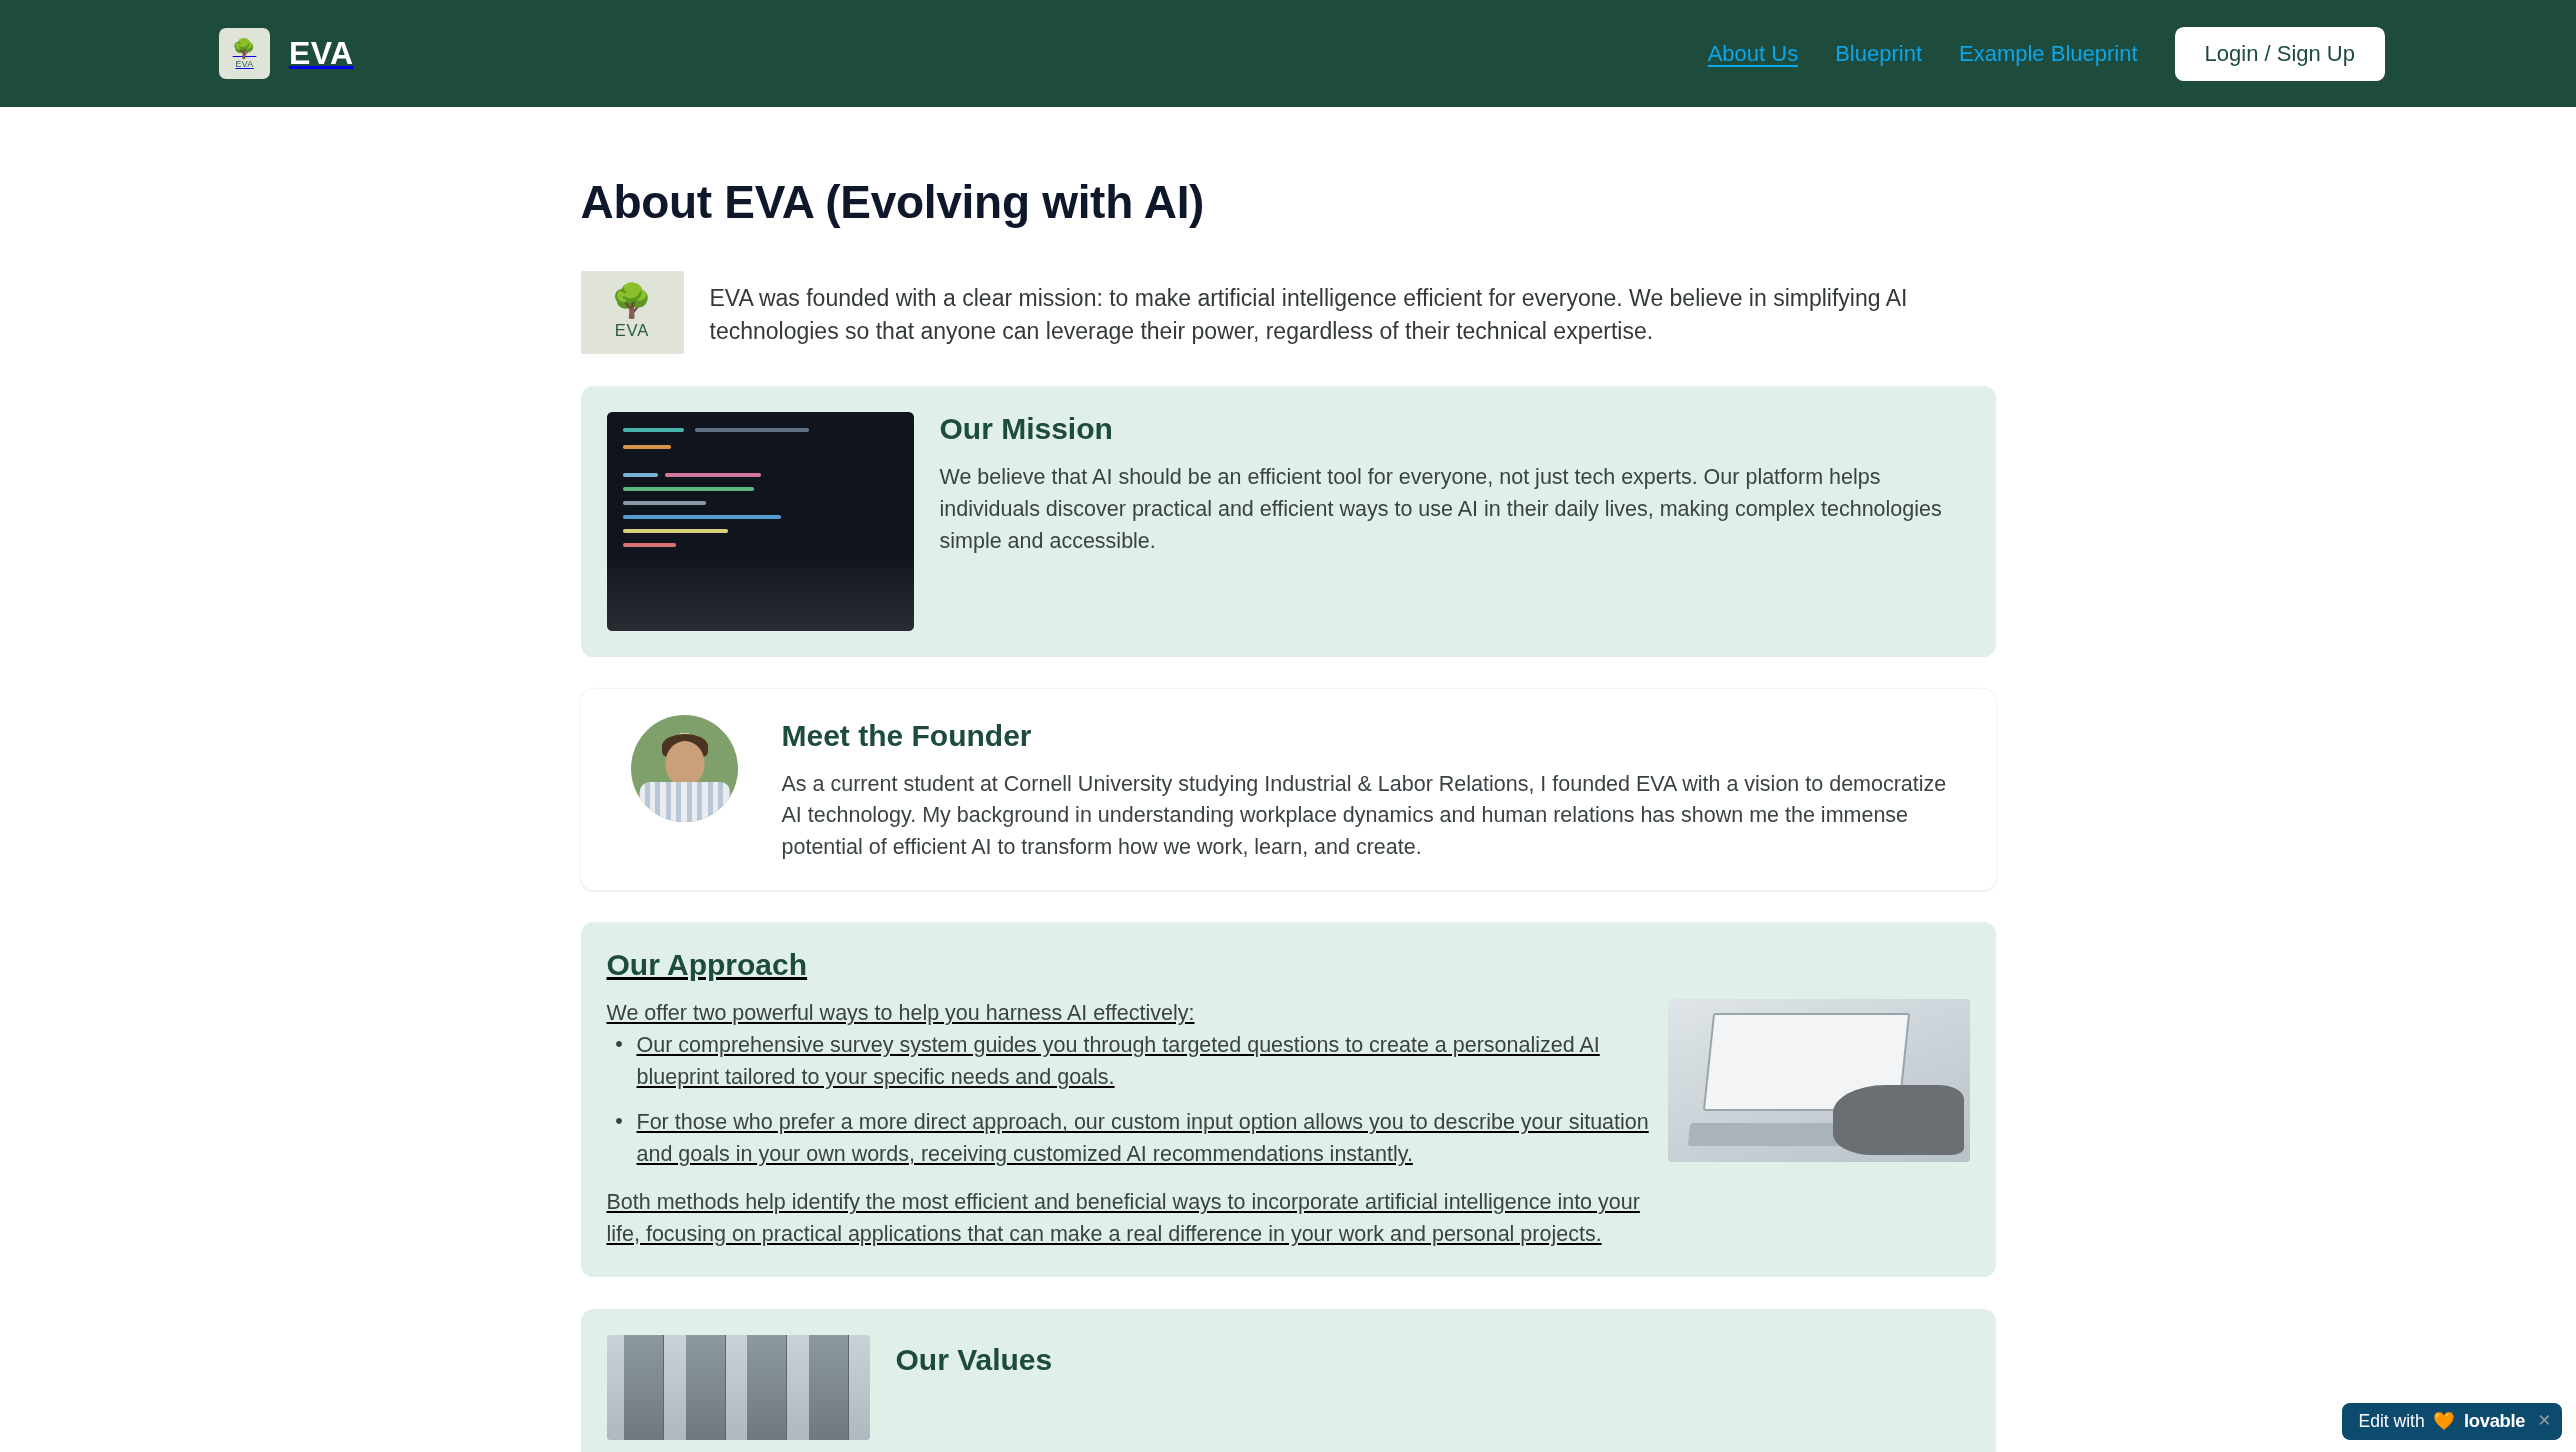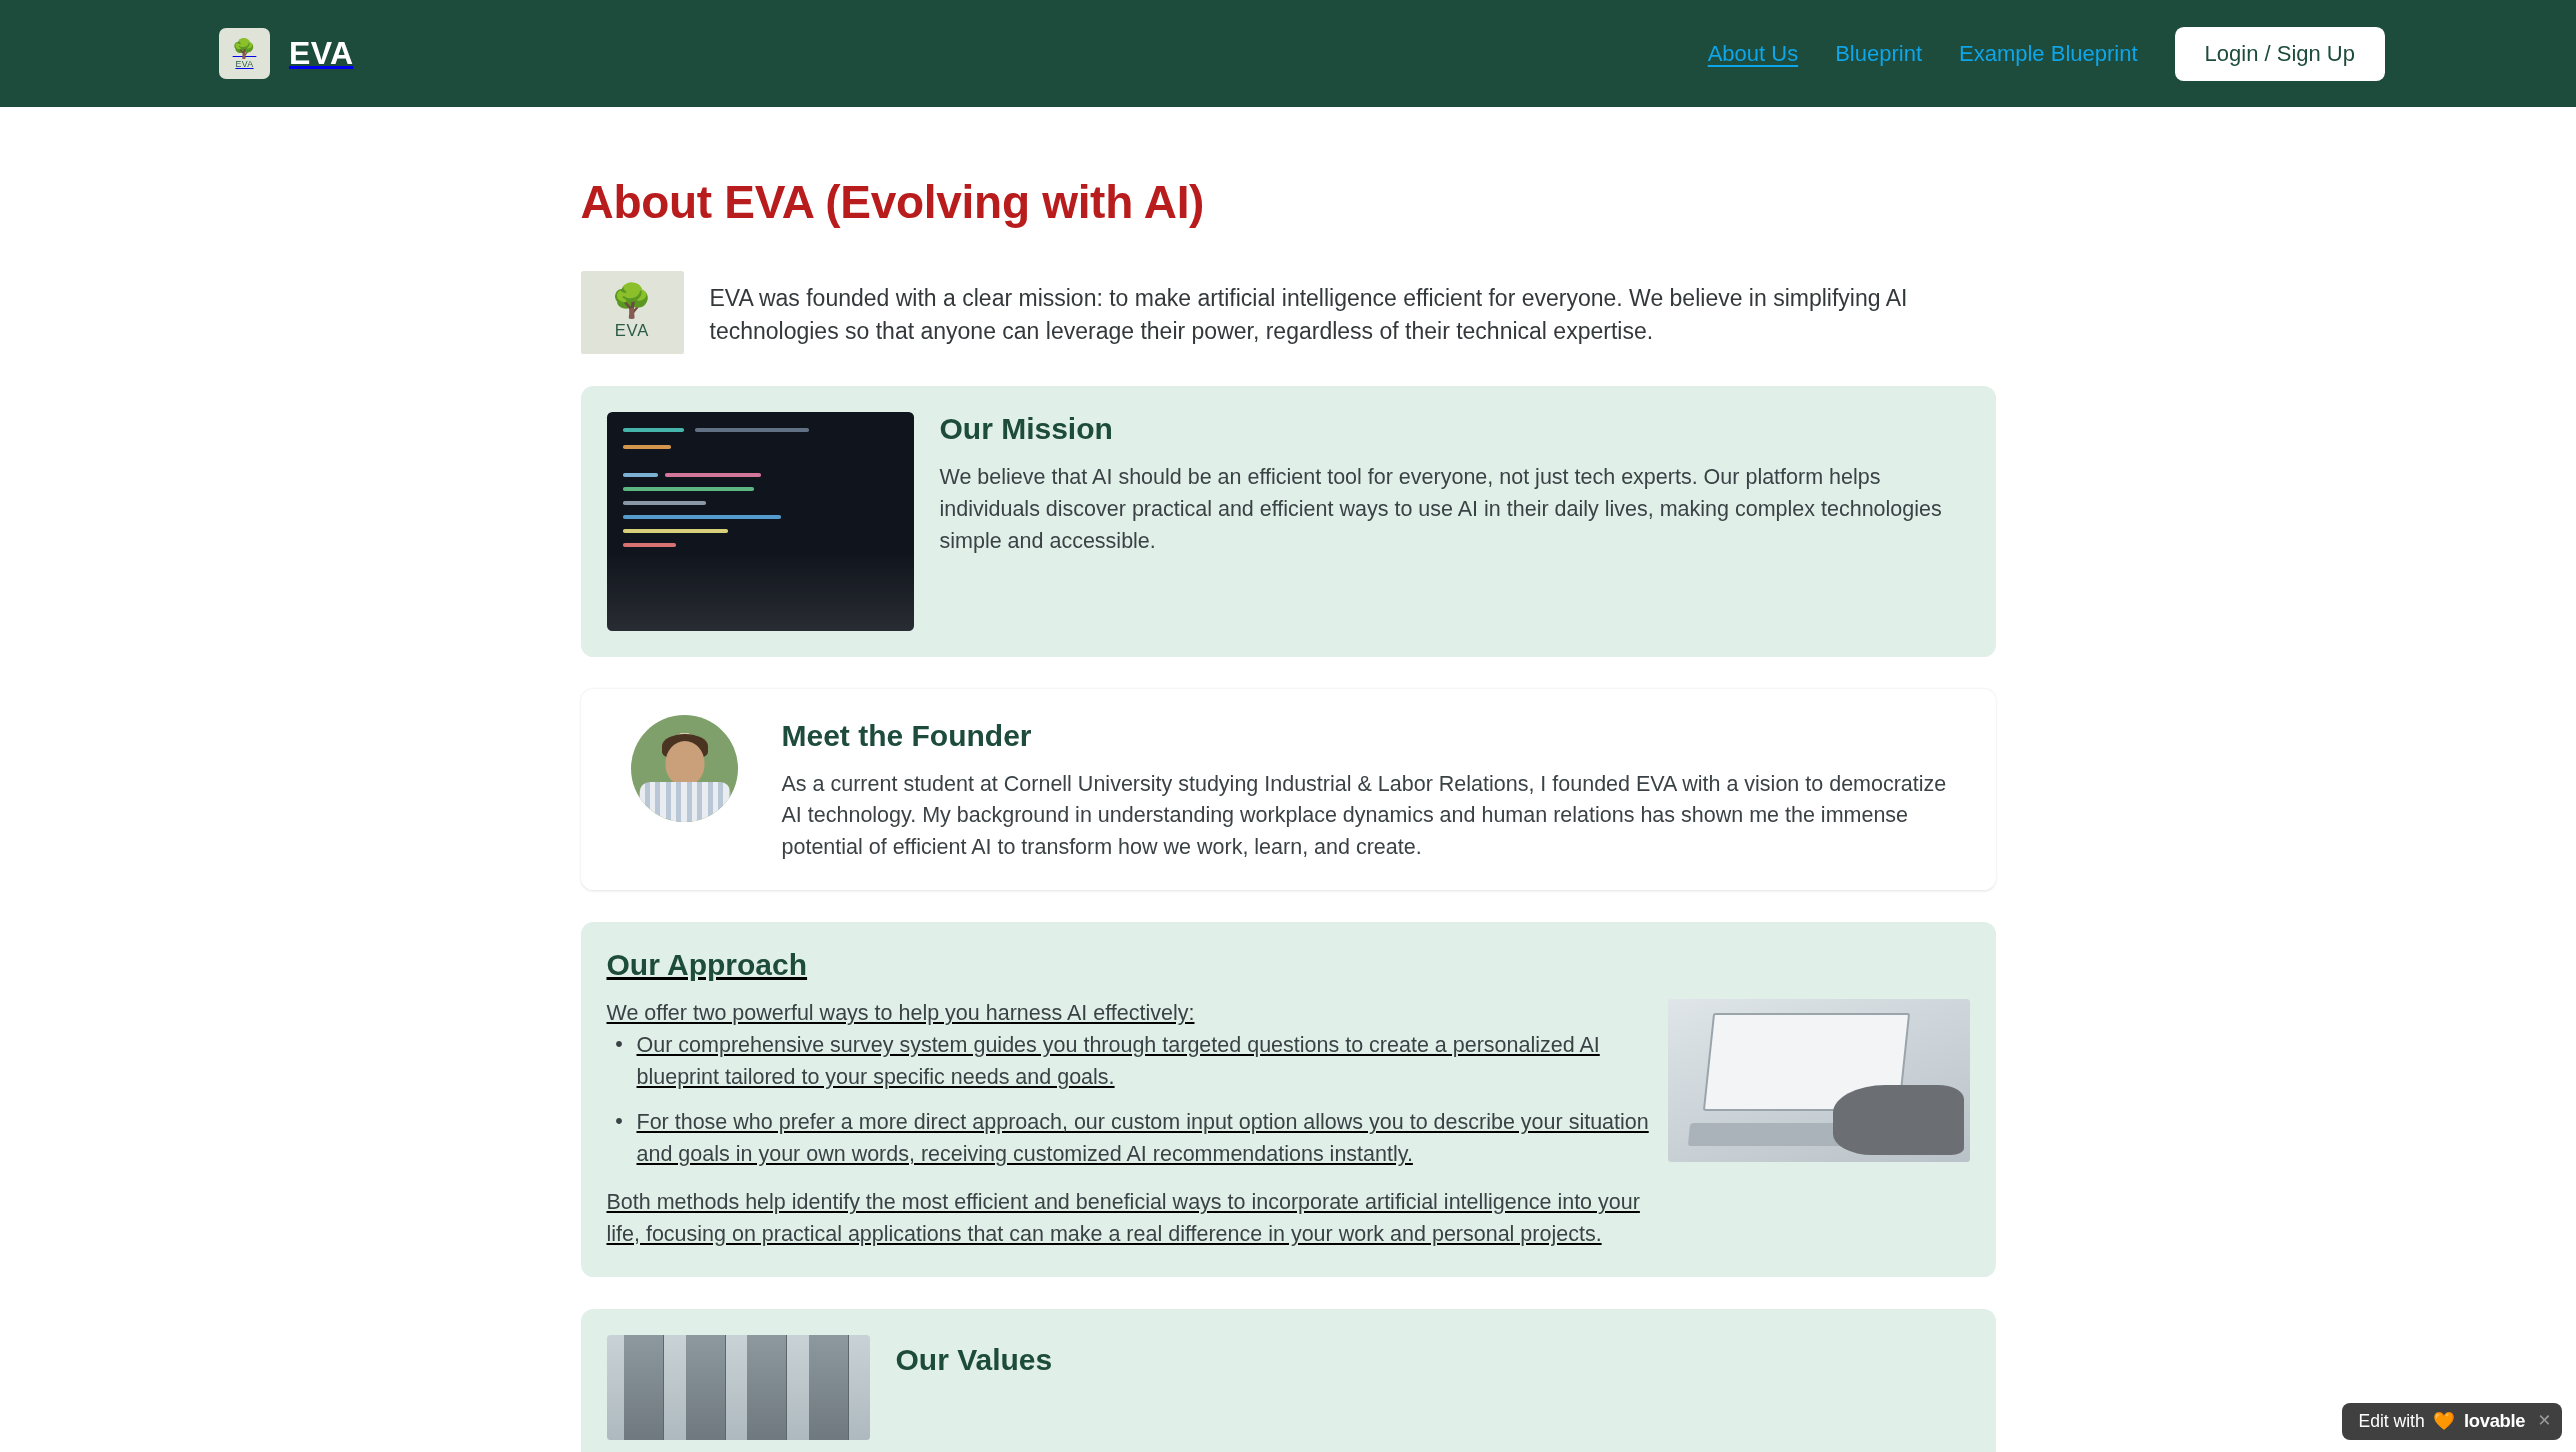--- a/index.html
+++ b/index.html
@@ -76,21 +76,21 @@
     padding: 0 0 0 0;
   }
   .container {
     width: 1415px;
     margin: 0 auto;
     padding-top: 68px;
   }
   .page-title {
     font-size: 46px;
     font-weight: bold;
-    color: #b91c1c;
+    color: #0f172a;
     letter-spacing: -0.3px;
   }
 
   .intro {
     display: flex;
     align-items: flex-start;
     gap: 26px;
     margin-top: 42px;
   }
   .intro-logo {
@@ -272,21 +272,21 @@
     background: linear-gradient(180deg,#8d989f,#6f787e);
     border-right: 1.8px solid #5d666c;
   }
   .values-heading { padding-top: 8.8px; }
 
   
   .lovable {
     position: fixed;
     right: 14px;
     bottom: 12.3px;
-    background: #404040;
+    background: #0c4a6e;
     color: #ffffff;
     border-radius: 8px;
     height: 37px;
     display: flex;
     align-items: center;
     gap: 8.8px;
     padding: 0 10.5px 0 16px;
     font-size: 17.5px;
   }
   .lovable .heart { color: #ff7a59; font-size: 17.5px; }

